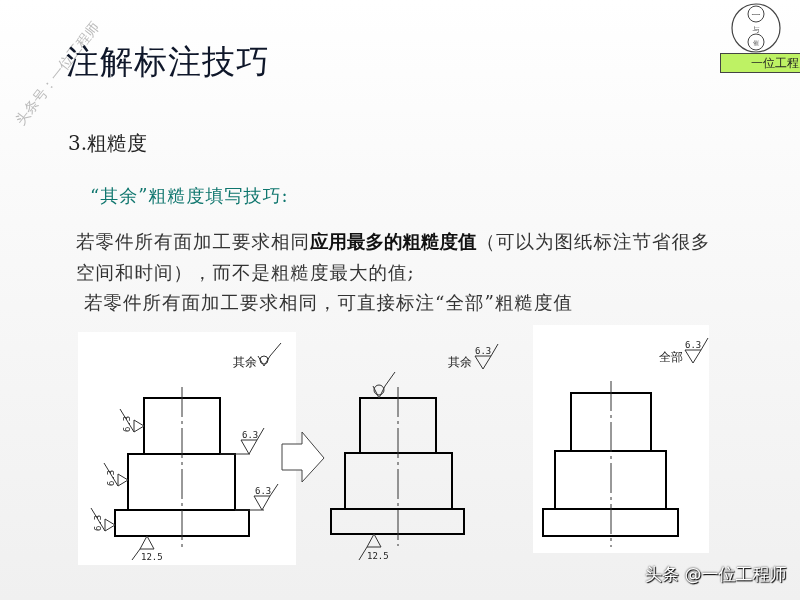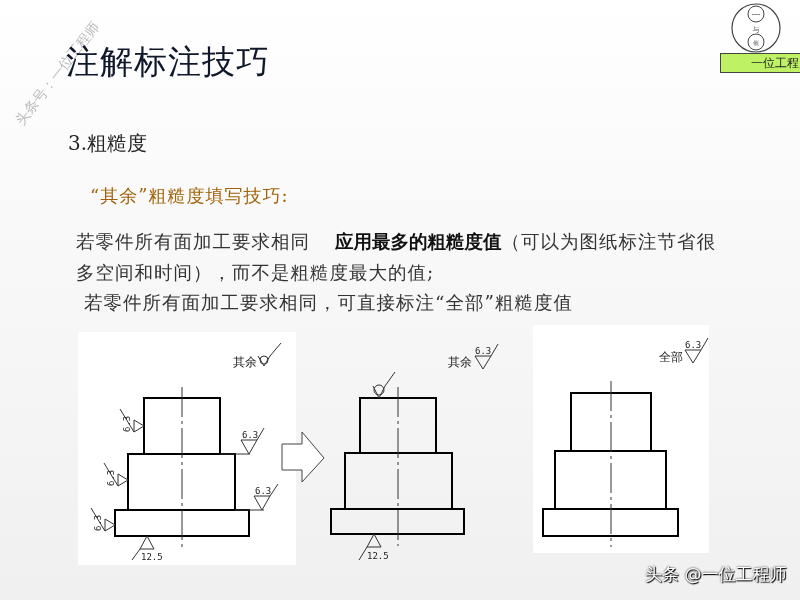--- a/index.html
+++ b/index.html
@@ -6,23 +6,23 @@
   body{width:800px;height:600px;overflow:hidden;position:relative;
     background:linear-gradient(180deg,#ffffff 0%,#fafafa 30%,#f0f0f0 100%);
     font-family:"DejaVu Serif","Liberation Serif",serif;color:#222;}
   .abs{position:absolute;}
   .title{left:66px;top:40px;font-family:"DejaVu Sans","Liberation Sans",sans-serif;font-size:33px;color:#0f172a;letter-spacing:1px;}
   .watermark{left:-4px;top:60px;transform:rotate(-52deg);transform-origin:left top;font-family:"DejaVu Sans","Liberation Sans",sans-serif;font-size:14px;color:#bbb;white-space:nowrap;}
   .watermark{left:12px;top:118px;}
   .logo{left:718px;top:2px;width:80px;height:72px;}
   .logo-box{position:absolute;left:2px;top:51px;width:74px;height:18px;border:1px solid #444;background:#bef264;font-size:12px;text-align:right;line-height:18px;color:#222;padding-left:16px;}
   .section{left:68px;top:130px;font-size:20px;color:#222;}
-  .subhead{left:90px;top:184px;font-size:18px;color:#a16207;letter-spacing:1px;}
+  .subhead{left:90px;top:184px;font-size:18px;color:#0f766e;letter-spacing:1px;}
   .para{left:76px;top:226px;width:640px;font-size:18.5px;line-height:31px;color:#333;letter-spacing:1px;}
-  .para b{font-family:Liberation Sans, sans-serif;font-weight:bold;color:#111;letter-spacing:0;margin-left:25px;}
+  .para b{font-family:Liberation Sans, sans-serif;font-weight:bold;color:#111;letter-spacing:0;}
   .para2{left:84px;top:290px;font-size:18.5px;color:#333;letter-spacing:1px;}
   .panel{background:#fff;}
   .footer{left:645px;top:563px;font-family:"DejaVu Sans","Liberation Sans",sans-serif;font-size:17px;color:#fff;text-shadow:0 0 2px #000,1px 1px 1px #000;text-align:center;}
   svg text{font-family:"DejaVu Sans Mono","Liberation Mono",monospace;}
 </style>
 </head>
 <body>
 
 <div class="abs watermark">头条号：一位工程师</div>
 <div class="abs title">注解标注技巧</div>

